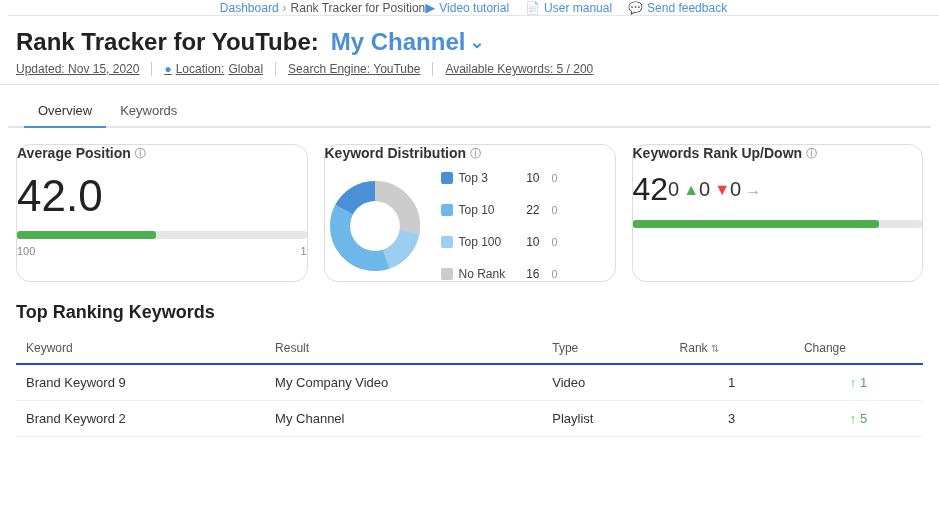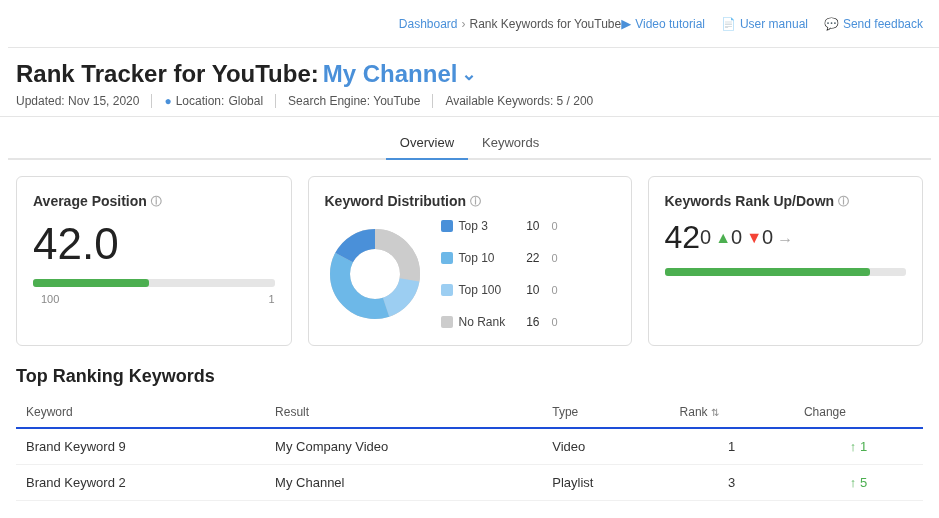--- a/index.html
+++ b/index.html
@@ -1,50 +1,50 @@
 <!DOCTYPE html>
 <html><head>
   <meta charset="utf-8">
   <style>
     * { box-sizing: border-box; margin: 0; padding: 0; }
     body { font-family: -apple-system, BlinkMacSystemFont, 'Segoe UI', Arial, sans-serif; font-size: 13px; color: #333; background: #fff; width: 939px; min-height: 518px; overflow-x: hidden; }
 
     
-    .top-bar { display: flex; align-items: center; justify-content: flex-end; padding: 16px 16px; border-bottom: 1px solid #e5e5e5; font-size: 12px; color: #555; margin-left: 8px; }
+    .top-bar { display: flex; align-items: center; justify-content: center; padding: 0 16px; border-bottom: 1px solid #e5e5e5; font-size: 12px; color: #555; margin-left: 8px; }
     .breadcrumb { display: flex; align-items: center; gap: 4px; }
     .breadcrumb a { color: #4a90d9; text-decoration: none; }
     .breadcrumb-sep { color: #999; }
     .top-actions { display: flex; align-items: center; gap: 16px; }
     .top-action-btn { display: flex; align-items: center; gap: 4px; color: #4a90d9; cursor: pointer; font-size: 12px; text-decoration: none; }
 
     
     .page-header { padding: 12px 16px 8px; }
-    .page-title { font-size: 24px; font-weight: 600; color: #222; display: flex; align-items: center; gap: 4px; }
+    .page-title { font-size: 24px; font-weight: 600; color: #222; display: flex; align-items: center; gap: 12px; }
     .page-title .channel-name { color: #4a90d9; cursor: pointer; display: flex; align-items: center; gap: 4px; }
     .meta-row { display: flex; align-items: center; gap: 0; margin-top: 6px; font-size: 12px; color: #555; }
-    .meta-item { padding: 0 12px; border-right: 1px solid #ccc; display: flex; align-items: center; gap: 4px; }
+    .meta-item { padding: 0 12px; border-right: 1px solid #ccc; display: flex; align-items: center; gap: 4px; text-decoration: underline; }
     .meta-item:first-child { padding-left: 0; }
     .meta-item:last-child { border-right: none; }
 
     
-    .tabs-bar { border-bottom: 2px solid #e5e5e5; margin: 10px 8px 0; padding: 0 16px; display: flex; justify-content: center; }
+    .tabs-bar { border-bottom: 2px solid #e5e5e5; margin: 10px 8px 0; padding: 0 16px; display: flex; }
     .tab { padding: 8px 14px; cursor: pointer; font-size: 13px; color: #555; border-bottom: 2px solid transparent; margin-bottom: -2px; }
     .tab.active { color: #333; border-bottom: 2px solid #4a90d9; font-weight: 500; }
 
     
     .cards-row { display: flex; gap: 16px; padding: 16px 16px 0; }
-    .card { border: 1px solid #ddd; border-radius: 6px; padding: 16px; flex: 1; }
+    .card { border: 1px solid #ddd; border-radius: 14px; flex: 1; }
 
     
     .card-title { font-size: 14px; font-weight: 600; color: #333; margin-bottom: 10px; display: flex; align-items: center; gap: 4px; }
     .info-icon { color: #aaa; font-size: 11px; cursor: pointer; }
     .avg-pos-value { font-size: 44px; font-weight: 300; color: #222; margin-bottom: 10px; }
     .progress-bar-container { background: #e5e5e5; border-radius: 3px; height: 8px; margin-bottom: 6px; position: relative; }
     .progress-bar-fill { background: #4caf50; height: 8px; border-radius: 3px; }
-    .progress-labels { display: flex; justify-content: space-between; font-size: 11px; color: #888; margin-left: 8px; }
+    .progress-labels { display: flex; justify-content: space-between; font-size: 11px; color: #888; }
 
     
     .kd-card { display: flex; align-items: center; gap: 16px; min-width: 290px; }
     .donut-container { position: relative; width: 100px; height: 100px; flex-shrink: 0; }
     .donut-svg { width: 100px; height: 100px; }
     .kd-legend { display: flex; flex-direction: column; gap: 18px; }
     .legend-item { display: flex; align-items: center; gap: 6px; font-size: 12px; }
     .legend-dot { width: 12px; height: 12px; border-radius: 2px; flex-shrink: 0; }
     .legend-label { color: #444; min-width: 55px; }
     .legend-val { color: #333; font-weight: 500; min-width: 20px; text-align: right; }
@@ -74,21 +74,21 @@
     
     .divider { border: none; border-top: 1px solid #e5e5e5; margin: 0 0 0; }
   </style>
 </head>
 <body>
 
 <div class="top-bar">
   <div class="breadcrumb">
     <a>Dashboard</a>
     <span class="breadcrumb-sep">›</span>
-    <span>Rank Keywords for YouTube</span>
+    <span>Rank Tracker for Position</span>
   </div>
   <div class="top-actions">
     <a class="top-action-btn">
       <span style="font-size:13px;">▶</span>
       <span>Video tutorial</span>
     </a>
     <a class="top-action-btn">
       <span>📄</span>
       <span>User manual</span>
     </a>

